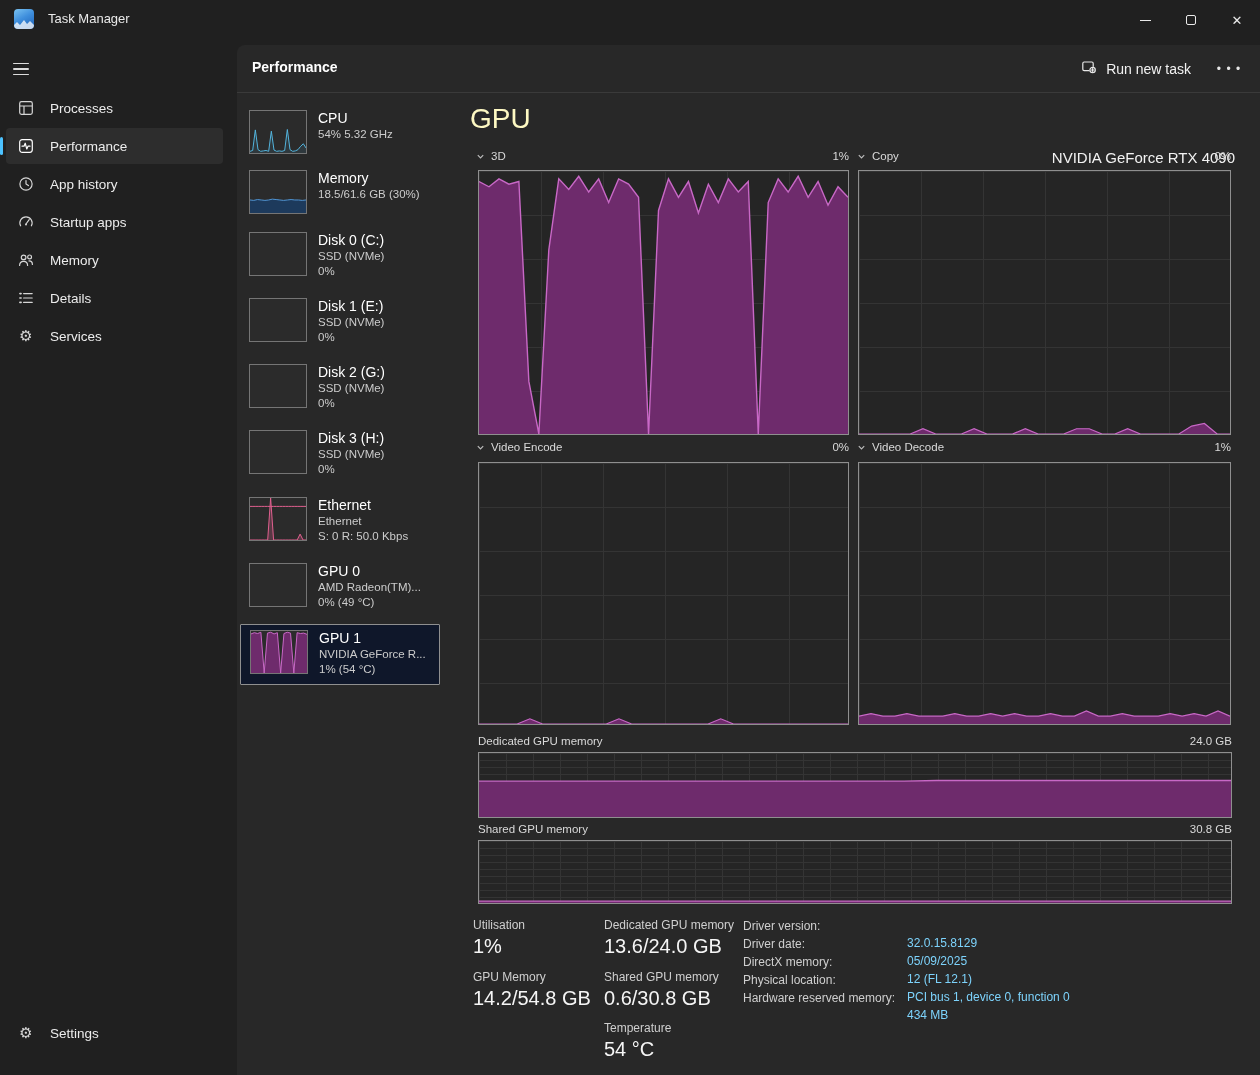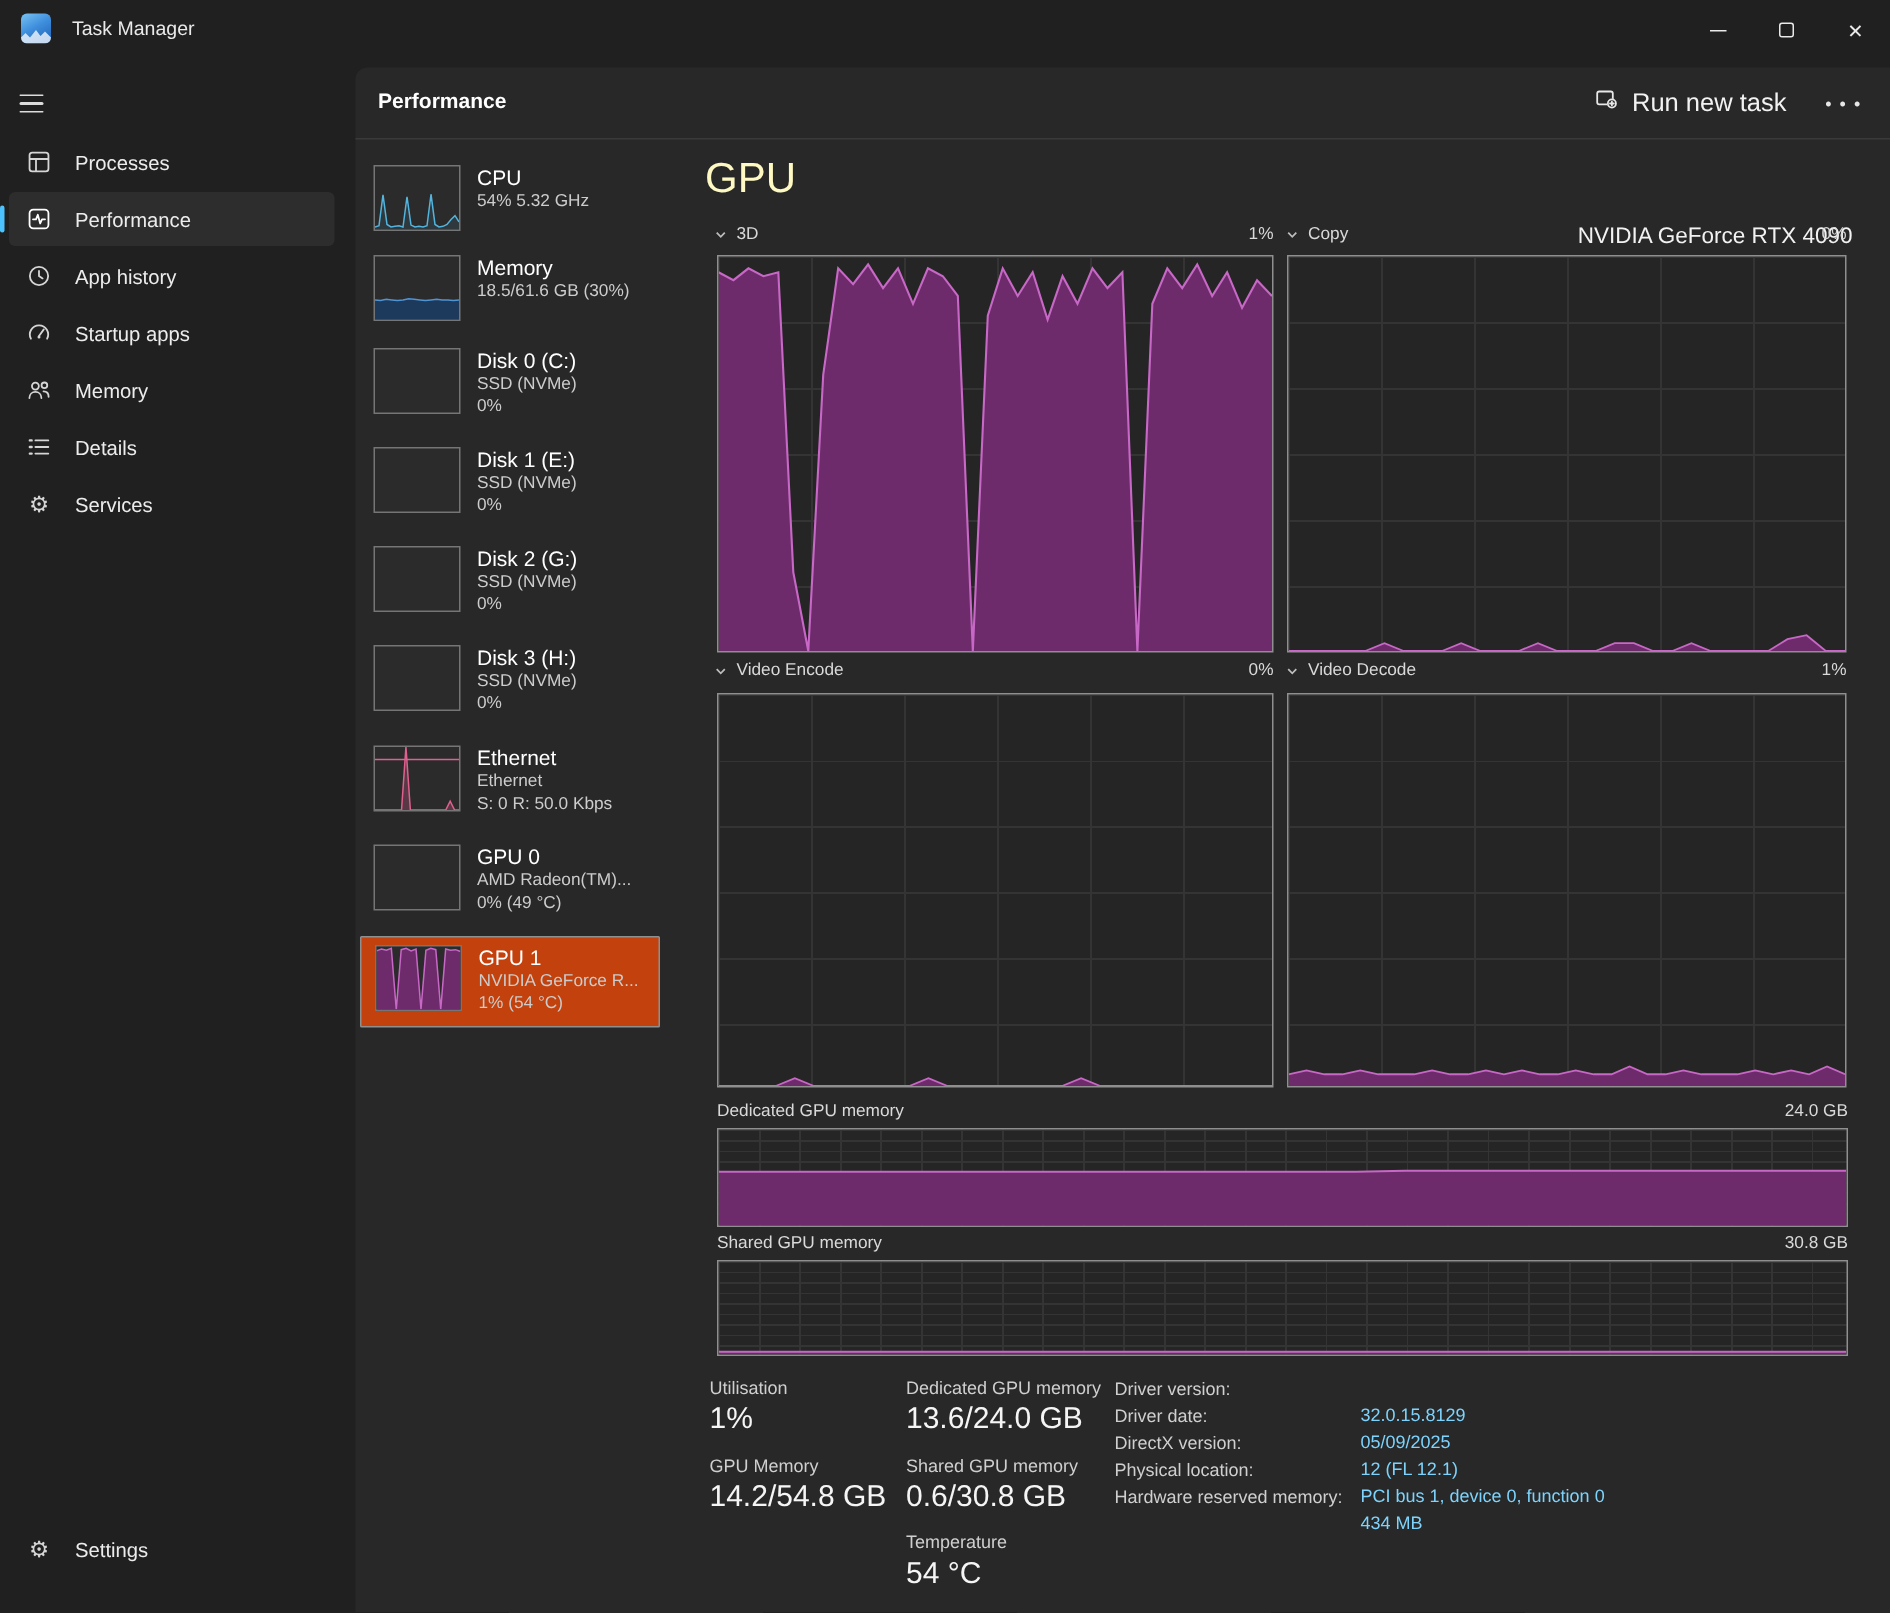--- a/index.html
+++ b/index.html
@@ -29,29 +29,29 @@
   .nav-item.selected::before{content:"";position:absolute;left:-6px;top:9px;width:3px;height:18px;border-radius:2px;background:#4cc2ff;}
   .nav-ic{width:18px;height:18px;display:flex;align-items:center;justify-content:center;flex:0 0 18px;}
   .nav-ic svg{display:block;}
   .gear-glyph{font-family:"DejaVu Sans",sans-serif;font-size:15px;color:#d6d6d6;line-height:1;}
   .settings-item{position:absolute;left:6px;right:8px;bottom:8px;height:36px;display:flex;align-items:center;gap:15px;padding-left:11px;border-radius:4px;font-size:13.5px;color:#ececec;}
 
   
   .main{position:absolute;left:237px;top:45px;right:0;bottom:0;background:#282828;border-top-left-radius:8px;}
   .page-header{position:absolute;left:15px;top:14px;font-size:14px;font-weight:700;color:#fff;}
   .header-divider{position:absolute;left:0;right:0;top:47px;height:1px;background:#3a3a3a;}
-  .run-new-task{position:absolute;right:58px;top:8px;height:31px;display:flex;align-items:center;gap:9px;padding:0 11px;border-radius:4px;font-size:17px;color:#f2f2f2;}
+  .run-new-task{position:absolute;right:58px;top:8px;height:31px;display:flex;align-items:center;gap:9px;padding:0 11px;border-radius:4px;font-size:14px;color:#f2f2f2;}
   .more-btn{position:absolute;right:14px;top:8px;width:34px;height:31px;display:flex;align-items:center;justify-content:center;border-radius:4px;color:#e6e6e6;font-size:12px;letter-spacing:1px;}
 
   
   .perf-item{position:absolute;left:12px;display:flex;gap:11px;align-items:flex-start;}
   .mini-chart{position:relative;width:58px;height:44px;border:1px solid #757575;background:#2b2b2b;overflow:hidden;flex:0 0 58px;}
   .perf-text .t{font-size:14px;line-height:17px;color:#ffffff;}
   .perf-text .s{font-size:11.5px;line-height:15px;color:#cccccc;}
-  .perf-item.selected{left:3px;width:200px;border:1px solid #8f8f8f;background:#c2410c;padding:5px 0 7px 9px;border-radius:1px;}
+  .perf-item.selected{left:3px;width:200px;border:1px solid #8f8f8f;background:#0f172a;padding:5px 0 7px 9px;border-radius:1px;}
 
   
   .gpu-title{position:absolute;left:233px;top:58px;font-size:28px;font-weight:300;color:#fef9c3;}
   .gpu-device{position:absolute;right:25px;top:74px;font-size:15px;color:#f2f2f2;margin-top:30px;}
   .chart-head{position:absolute;display:flex;align-items:center;gap:6px;font-size:11.5px;color:#d9d9d9;}
   .chart-head .pct{margin-left:auto;}
   .chev svg{display:block;}
   .bigchart{position:absolute;border:1px solid #8f8f8f;background:#252525;overflow:hidden;
     background-image:repeating-linear-gradient(to right,#343434 0 1px,transparent 1px 62px),
                      repeating-linear-gradient(to bottom,#343434 0 1px,transparent 1px 44px);}
@@ -383,21 +383,21 @@
 
     <div class="info-row" style="left:506px;top:874px">
       <span class="il">Driver version:</span>
       <span class="iv">32.0.15.8129</span>
     </div>
     <div class="info-row" style="left:506px;top:892px">
       <span class="il">Driver date:</span>
       <span class="iv">05/09/2025</span>
     </div>
     <div class="info-row" style="left:506px;top:910px">
-      <span class="il">DirectX version:</span>
+      <span class="il">DirectX memory:</span>
       <span class="iv">12 (FL 12.1)</span>
     </div>
     <div class="info-row" style="left:506px;top:928px">
       <span class="il">Physical location:</span>
       <span class="iv">PCI bus 1, device 0, function 0</span>
     </div>
     <div class="info-row" style="left:506px;top:946px">
       <span class="il">Hardware reserved memory:</span>
       <span class="iv">434 MB</span>
     </div>

